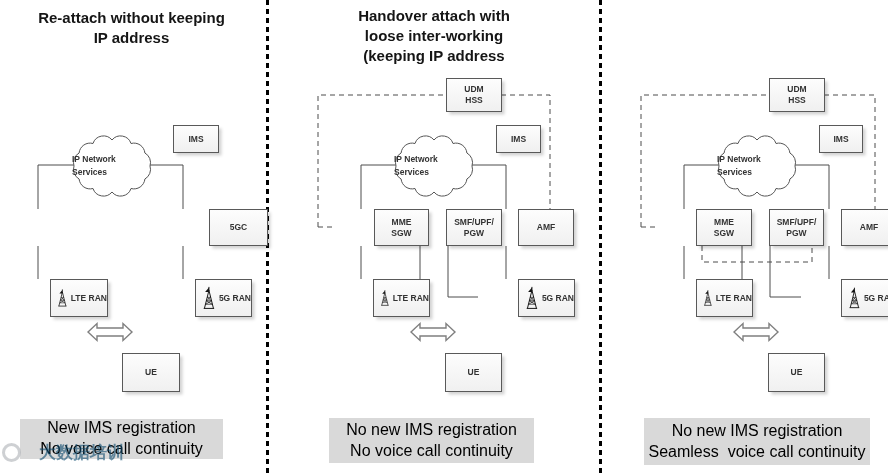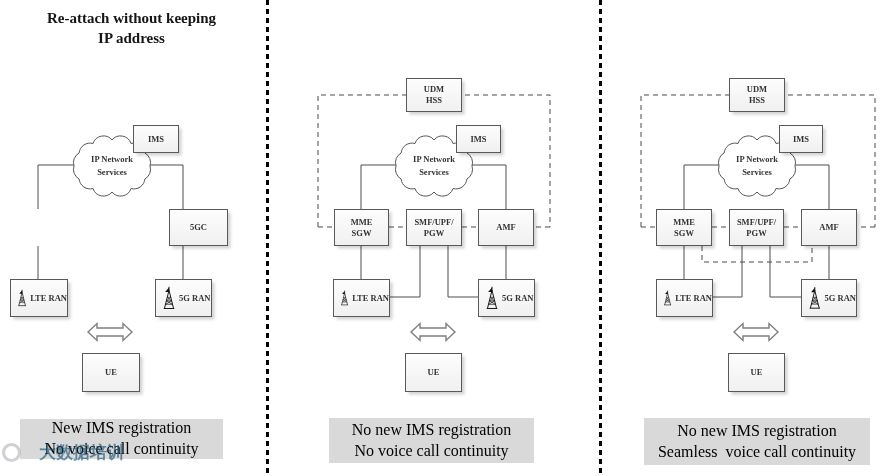--- a/index.html
+++ b/index.html
@@ -1,37 +1,37 @@
 <!DOCTYPE html>
 <html><head>
 <meta charset="utf-8">
 <style>
   html,body{margin:0;padding:0;background:#fff;}
   .canvas{
     position:relative;width:888px;height:476px;background:#fff;overflow:hidden;
-    font-family:Liberation Serif, serif;color:#1a1a1a;
+    font-family:Liberation Sans, sans-serif;color:#1a1a1a;
   }
   svg.bg{position:absolute;left:0;top:0;z-index:1;}
   .sep{position:absolute;top:0;bottom:0;width:3px;z-index:2;
     background:repeating-linear-gradient(180deg,#000 0 5px,transparent 5px 9px);}
   .panel-title{
     position:absolute;z-index:3;text-align:center;white-space:pre-wrap;
     font-size:15px;line-height:20px;font-weight:600;color:#151515;letter-spacing:0;
   }
   .node{
     position:absolute;z-index:4;box-sizing:border-box;
     background:linear-gradient(180deg,#fdfdfd 0%,#f0f0f0 100%);
     border:1px solid #595959;box-shadow:2.5px 2.5px 3px rgba(0,0,0,0.18);
     display:flex;align-items:center;justify-content:center;
     font-size:8.5px;font-weight:bold;color:#333;text-align:center;
-    white-space:pre-line;line-height:1.25;
+    white-space:pre-line;line-height:1.25;margin-left:40px;
   }
   .node.ran{justify-content:flex-start;padding-left:6px;gap:3px;white-space:nowrap;}
   .cloud-label{
-    position:absolute;z-index:4;text-align:center;white-space:pre-wrap;
+    position:absolute;z-index:4;white-space:pre-wrap;
     font-size:8.5px;font-weight:bold;color:#333;line-height:1.5;
   }
   .caption{
     position:absolute;z-index:4;background:#d9d9d9;
     display:flex;align-items:center;justify-content:center;text-align:center;
     font-size:16px;line-height:1.3;color:#000;white-space:pre-wrap;
   }
   .watermark{
     position:absolute;left:2px;top:441px;z-index:5;display:flex;align-items:center;gap:18px;
     color:#0c4a6e;opacity:.6;filter:blur(0.7px);font-weight:bold;font-size:17px;
@@ -159,20 +159,23 @@
       </g>
       <path d="M10 2 L4.5 8.5 H10 Z" fill="#111"></path>
     </svg>
     <span>5G RAN</span>
   </div>
 
   <div class="node" style="left:82px;top:353px;width:58px;height:39px">UE</div>
   <div class="caption" style="left:20px;top:419px;width:203px;height:40px">New IMS registration
 No voice call continuity</div>
 
+  <div class="panel-title" style="left:300px;top:6px;width:268px">Handover attach with
+loose inter-working
+(keeping IP address</div>
 
   <div class="node" style="left:406px;top:78px;width:56px;height:34px">UDM
 HSS</div>
   <div class="node" style="left:456px;top:125px;width:45px;height:28px">IMS</div>
   <div class="cloud-label" style="left:394px;top:153px;width:80px">IP Network
 Services</div>
   <div class="node" style="left:334px;top:209px;width:55px;height:37px">MME
 SGW</div>
   <div class="node" style="left:406px;top:209px;width:56px;height:37px">SMF/UPF/
 PGW</div>

